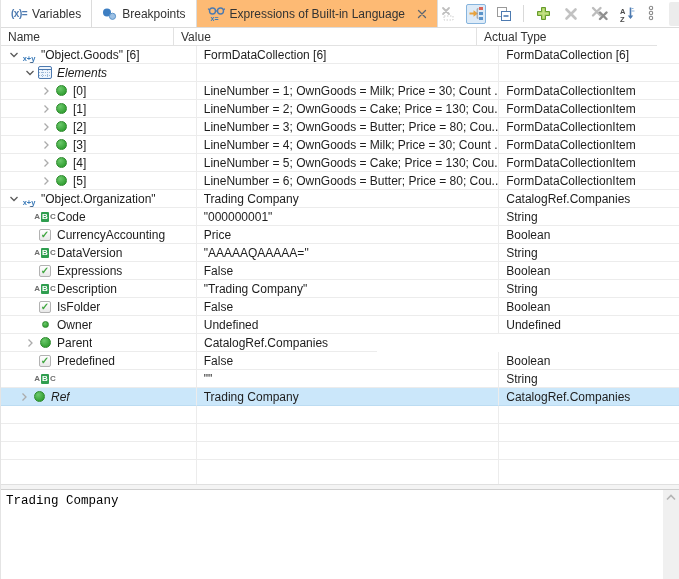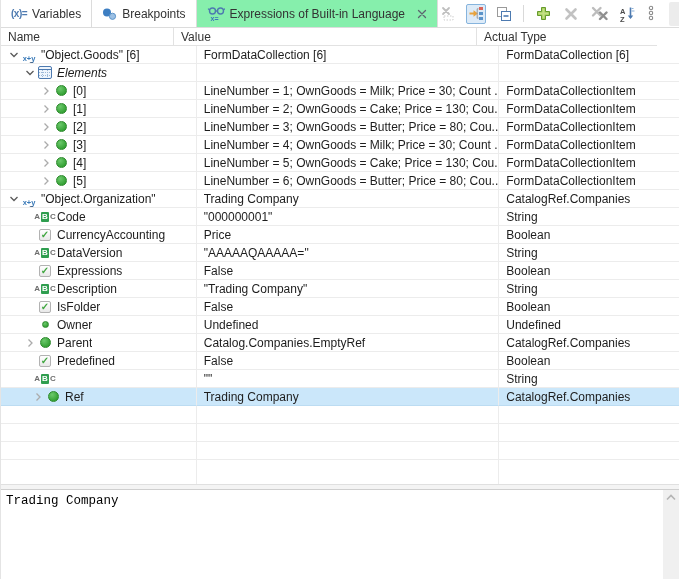--- a/index.html
+++ b/index.html
@@ -11,21 +11,21 @@
     display:flex; flex-direction:column;
     border-left:1px solid #e4e4e4;
   }
 
   
   .tabbar { height:28px; flex:none; display:flex; align-items:stretch;
             border-bottom:1px solid #dcdcdc; background:#fff; }
   .tab { display:flex; align-items:center; gap:5px; padding:0 10px;
          border-right:1px solid #dcdcdc; white-space:nowrap; cursor:default; }
   .tab .tlabel { color:#333; }
-  .tab.active { background:#86efac; }
+  .tab.active { background:#fdba74; }
   .tab-close { margin-left:7px; display:inline-flex; align-items:center; }
 
   .vic { color:#4d7ab0; font-size:10px; font-weight:bold; letter-spacing:-0.5px; }
 
   
   .toolbar { margin-left:auto; display:flex; align-items:center; gap:8px; padding-right:3px; }
   .tbtn { display:inline-flex; align-items:center; justify-content:center;
           width:20px; height:20px; }
   .tbtn.toggled { background:#ddebf8; border:1px solid #86b4dd; border-radius:2px; }
   .tsep { width:1px; height:17px; background:#d9d9d9; margin:0 1px; }
@@ -447,21 +447,20 @@
       <span class="chev">
             <svg width="10" height="10" viewBox="0 0 10 10">
               <path d="M3.5 1.5 7 5 3.5 8.5" fill="none" stroke="#ababab" stroke-width="1.3"></path>
             </svg>
           </span>
       <span class="ric">
             <span class="gc"></span>
           </span>
       <span class="ntext">Parent</span>
     </div>
-    <div class="cell c-val">Catalog.Companies.EmptyRef</div>
     <div class="cell c-type">CatalogRef.Companies</div>
   </div>
       <div class="row">
     <div class="cell c-name" style="padding-left: 22px;">
       <span class="chev"></span>
       <span class="ric">
             <span class="cb">✓</span>
           </span>
       <span class="ntext">Predefined</span>
     </div>
@@ -476,21 +475,21 @@
               <i>A</i>
               <b>B</b>
               <i>C</i>
             </span>
           </span>
     </div>
     <div class="cell c-val">""</div>
     <div class="cell c-type">String</div>
   </div>
       <div class="row selected">
-    <div class="cell c-name" style="padding-left: 30px;">
+    <div class="cell c-name" style="padding-left: 16px; font-style: italic;">
       <span class="chev">
             <svg width="10" height="10" viewBox="0 0 10 10">
               <path d="M3.5 1.5 7 5 3.5 8.5" fill="none" stroke="#ababab" stroke-width="1.3"></path>
             </svg>
           </span>
       <span class="ric">
             <span class="gc"></span>
           </span>
       <span class="ntext">Ref</span>
     </div>

